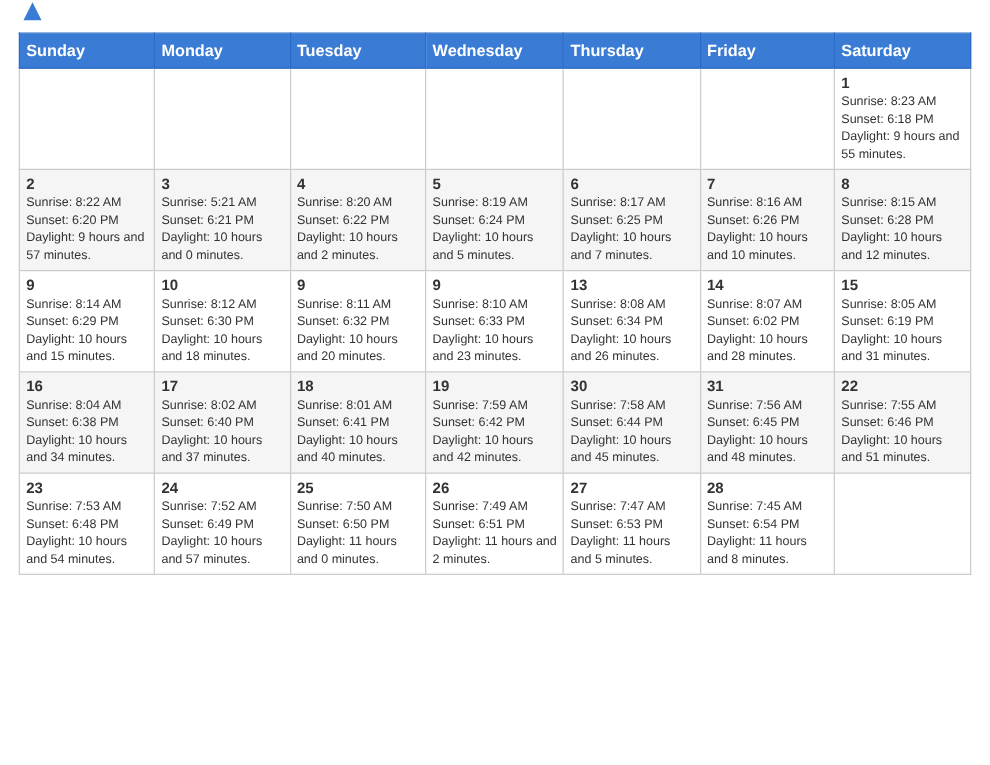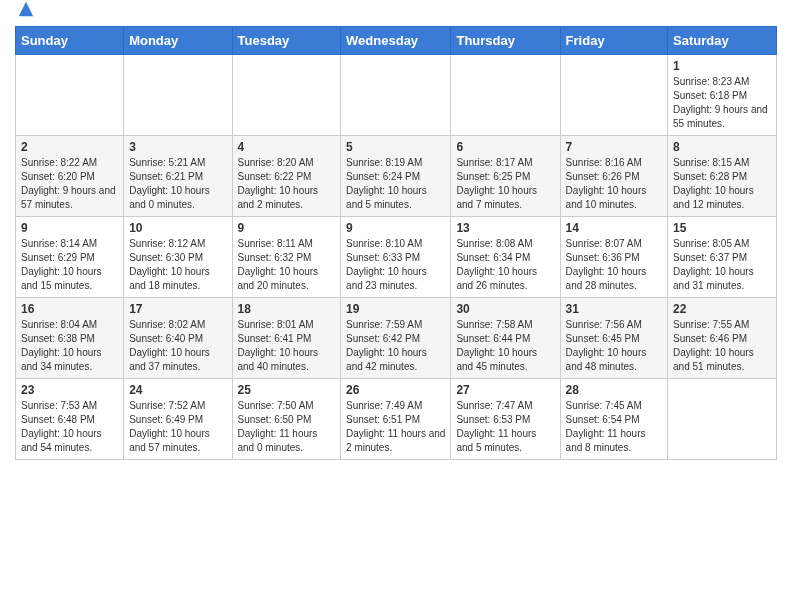--- a/index.html
+++ b/index.html
@@ -211,27 +211,27 @@
           </td>
           <td>
             <span class="day-number">13</span>
             <div class="day-info">Sunrise: 8:08 AM
 Sunset: 6:34 PM
 Daylight: 10 hours and 26 minutes.</div>
           </td>
           <td>
             <span class="day-number">14</span>
             <div class="day-info">Sunrise: 8:07 AM
-Sunset: 6:36 PM
+Sunset: 6:02 PM
 Daylight: 10 hours and 28 minutes.</div>
           </td>
           <td>
             <span class="day-number">15</span>
             <div class="day-info">Sunrise: 8:05 AM
-Sunset: 6:37 PM
+Sunset: 6:19 PM
 Daylight: 10 hours and 31 minutes.</div>
           </td>
         </tr>
         <tr>
           <td>
             <span class="day-number">16</span>
             <div class="day-info">Sunrise: 8:04 AM
 Sunset: 6:38 PM
 Daylight: 10 hours and 34 minutes.</div>
           </td>

